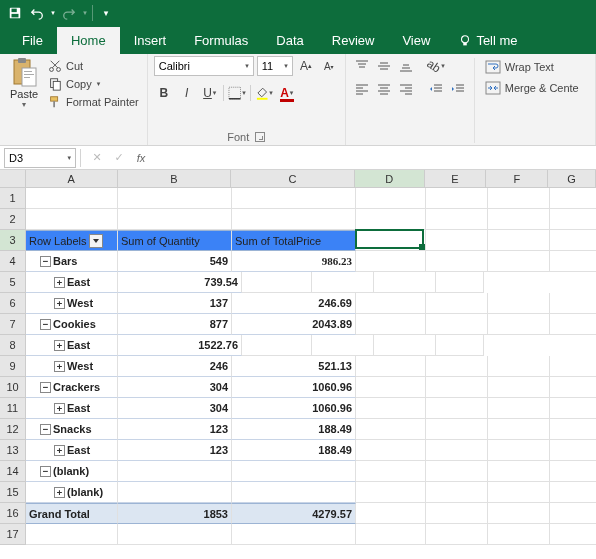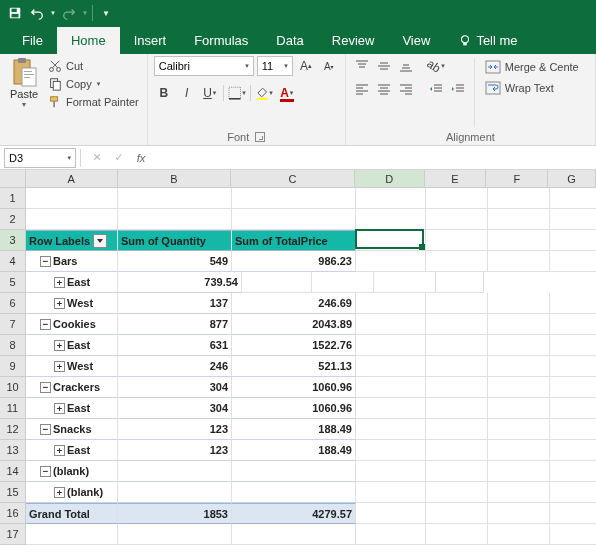--- a/index.html
+++ b/index.html
@@ -67,21 +67,21 @@
 .col-h.sel { background: #d3e5d3; }
 .grid-body { display: flex; }
 .row-headers { display: flex; flex-direction: column; }
 .row-h { width: 26px; height: 21px; border-right: 1px solid #ccc; border-bottom: 1px solid #ccc; display: flex; align-items: center; justify-content: center; font-size: 11px; color: #333; background: #e6e6e6; cursor: pointer; }
 .row-h.sel { background: #d3e5d3; }
 .cells { position: relative; }
 .row { display: flex; height: 21px; }
 .cell { border-right: 1px solid #e0e0e0; border-bottom: 1px solid #e0e0e0; font-size: 11px; color: #222; padding: 0 3px; display: flex; align-items: center; overflow: hidden; white-space: nowrap; }
 .cell.r { justify-content: flex-end; }
 .cell.b { font-weight: bold; }
-.pivot-head { background: #14b8a6; font-weight: bold; border-bottom: 1px solid #9cb4d4; border-top: 1px solid #9cb4d4; }
+.pivot-head { background: #3b82f6; font-weight: normal; border-bottom: 1px solid #9cb4d4; border-top: 1px solid #9cb4d4; }
 .pivot-total { background: #dce6f2; font-weight: bold; border-bottom: 1px solid #9cb4d4; border-top: 1px solid #9cb4d4; }
 .pivot-item { border-bottom: 1px solid #c8d4e6; }
 .filter-btn { width: 14px; height: 14px; border: 1px solid #888; background: #f4f4f4; margin-left: 3px; display: inline-flex; align-items: center; justify-content: center; cursor: pointer; }
 .filter-btn::after { content: ''; border-left: 3px solid transparent; border-right: 3px solid transparent; border-top: 4px solid #333; }
 .outline-btn { width: 11px; height: 11px; border: 1px solid #888; background: #fff; display: inline-flex; align-items: center; justify-content: center; font-size: 9px; line-height: 1; color: #333; cursor: pointer; margin-right: 2px; font-family: monospace; }
 .indent1 { padding-left: 14px; }
 .indent2 { padding-left: 28px; }
 .active-cell { position: absolute; border: 2px solid #0d6d3c; pointer-events: none; }
 .active-cell::after { content: ''; position: absolute; right: -3px; bottom: -3px; width: 6px; height: 6px; background: #0d6d3c; }
 </style>
@@ -302,35 +302,32 @@
                 <path d="M1 5 L3 7 L1 9" fill="#3070c0"></path>
               </svg>
             </div>
         </div>
       </div>
       <div style="width:1px;background:#e0e0e0;margin:2px 2px;"></div>
       <div class="align-right">
         <div class="wide-btn">
           <svg viewBox="0 0 16 14">
               <rect x="1" y="1" width="14" height="12" fill="none" stroke="#888"></rect>
-              <path d="M3 7 L7 7 M5 5 L7 7 L5 9 M13 7 L9 7 M11 5 L9 7 L11 9" stroke="#3070c0" fill="none"></path>
-            </svg>
-          <span>Merge &amp; Cente</span>
+              <path d="M3 4 H11 A2 2 0 0 1 11 8 H8 M8 8 L10 6 M8 8 L10 10" stroke="#3070c0" fill="none"></path>
+            </svg>
+          <span>Wrap Text</span>
         </div>
         <div class="wide-btn">
           <svg viewBox="0 0 16 14">
               <rect x="1" y="1" width="14" height="12" fill="none" stroke="#888"></rect>
-              <path d="M3 4 H11 A2 2 0 0 1 11 8 H8 M8 8 L10 6 M8 8 L10 10" stroke="#3070c0" fill="none"></path>
-            </svg>
-          <span>Wrap Text</span>
-        </div>
-      </div>
-    </div>
-    <div class="group-label">
-      <span>Alignment</span>
+              <path d="M3 7 L7 7 M5 5 L7 7 L5 9 M13 7 L9 7 M11 5 L9 7 L11 9" stroke="#3070c0" fill="none"></path>
+            </svg>
+          <span>Merge &amp; Cente</span>
+        </div>
+      </div>
     </div>
   </div>
 </div>
 
 <div class="fbar">
   <div class="name-box">
     <span>D3</span>
       <span class="font-dd">▾</span>
   </div>
   <div class="fbar-sep"></div>
@@ -397,21 +394,21 @@
           <div class="cell pivot-head" style="width: 114px;">Sum of Quantity</div>
           <div class="cell pivot-head" style="width: 124px;">Sum of TotalPrice</div>
           <div class="cell" style="width: 70px;"></div>
           <div class="cell" style="width: 62px;"></div>
           <div class="cell" style="width: 62px;"></div>
           <div class="cell" style="width: 48px;"></div>
         </div>
         <div class="row">
           <div class="cell b pivot-item indent1" style="width: 92px;"><span class="outline-btn">−</span>Bars</div>
           <div class="cell b r pivot-item" style="width: 114px;">549</div>
-          <div class="cell b r pivot-item" style="width: 124px;">986.23</div>
+          <div class="cell b r pivot-item" style="width: 124px; font-family: Liberation Serif, serif;">986.23</div>
           <div class="cell" style="width: 70px;"></div>
           <div class="cell" style="width: 62px;"></div>
           <div class="cell" style="width: 62px;"></div>
           <div class="cell" style="width: 48px;"></div>
         </div>
         <div class="row">
           <div class="cell b pivot-item indent2" style="width: 92px;"><span class="outline-btn">+</span>East</div>
           <div class="cell b r pivot-item" style="width: 124px;">739.54</div>
           <div class="cell" style="width: 70px;"></div>
           <div class="cell" style="width: 62px;"></div>
@@ -431,21 +428,20 @@
           <div class="cell b pivot-item indent1" style="width: 92px;"><span class="outline-btn">−</span>Cookies</div>
           <div class="cell b r pivot-item" style="width: 114px;">877</div>
           <div class="cell b r pivot-item" style="width: 124px;">2043.89</div>
           <div class="cell" style="width: 70px;"></div>
           <div class="cell" style="width: 62px;"></div>
           <div class="cell" style="width: 62px;"></div>
           <div class="cell" style="width: 48px;"></div>
         </div>
         <div class="row">
           <div class="cell b pivot-item indent2" style="width: 92px;"><span class="outline-btn">+</span>East</div>
-          <div class="cell b r pivot-item" style="width: 114px;">631</div>
           <div class="cell b r pivot-item" style="width: 124px;">1522.76</div>
           <div class="cell" style="width: 70px;"></div>
           <div class="cell" style="width: 62px;"></div>
           <div class="cell" style="width: 62px;"></div>
           <div class="cell" style="width: 48px;"></div>
         </div>
         <div class="row">
           <div class="cell b pivot-item indent2" style="width: 92px;"><span class="outline-btn">+</span>West</div>
           <div class="cell b r pivot-item" style="width: 114px;">246</div>
           <div class="cell b r pivot-item" style="width: 124px;">521.13</div>

